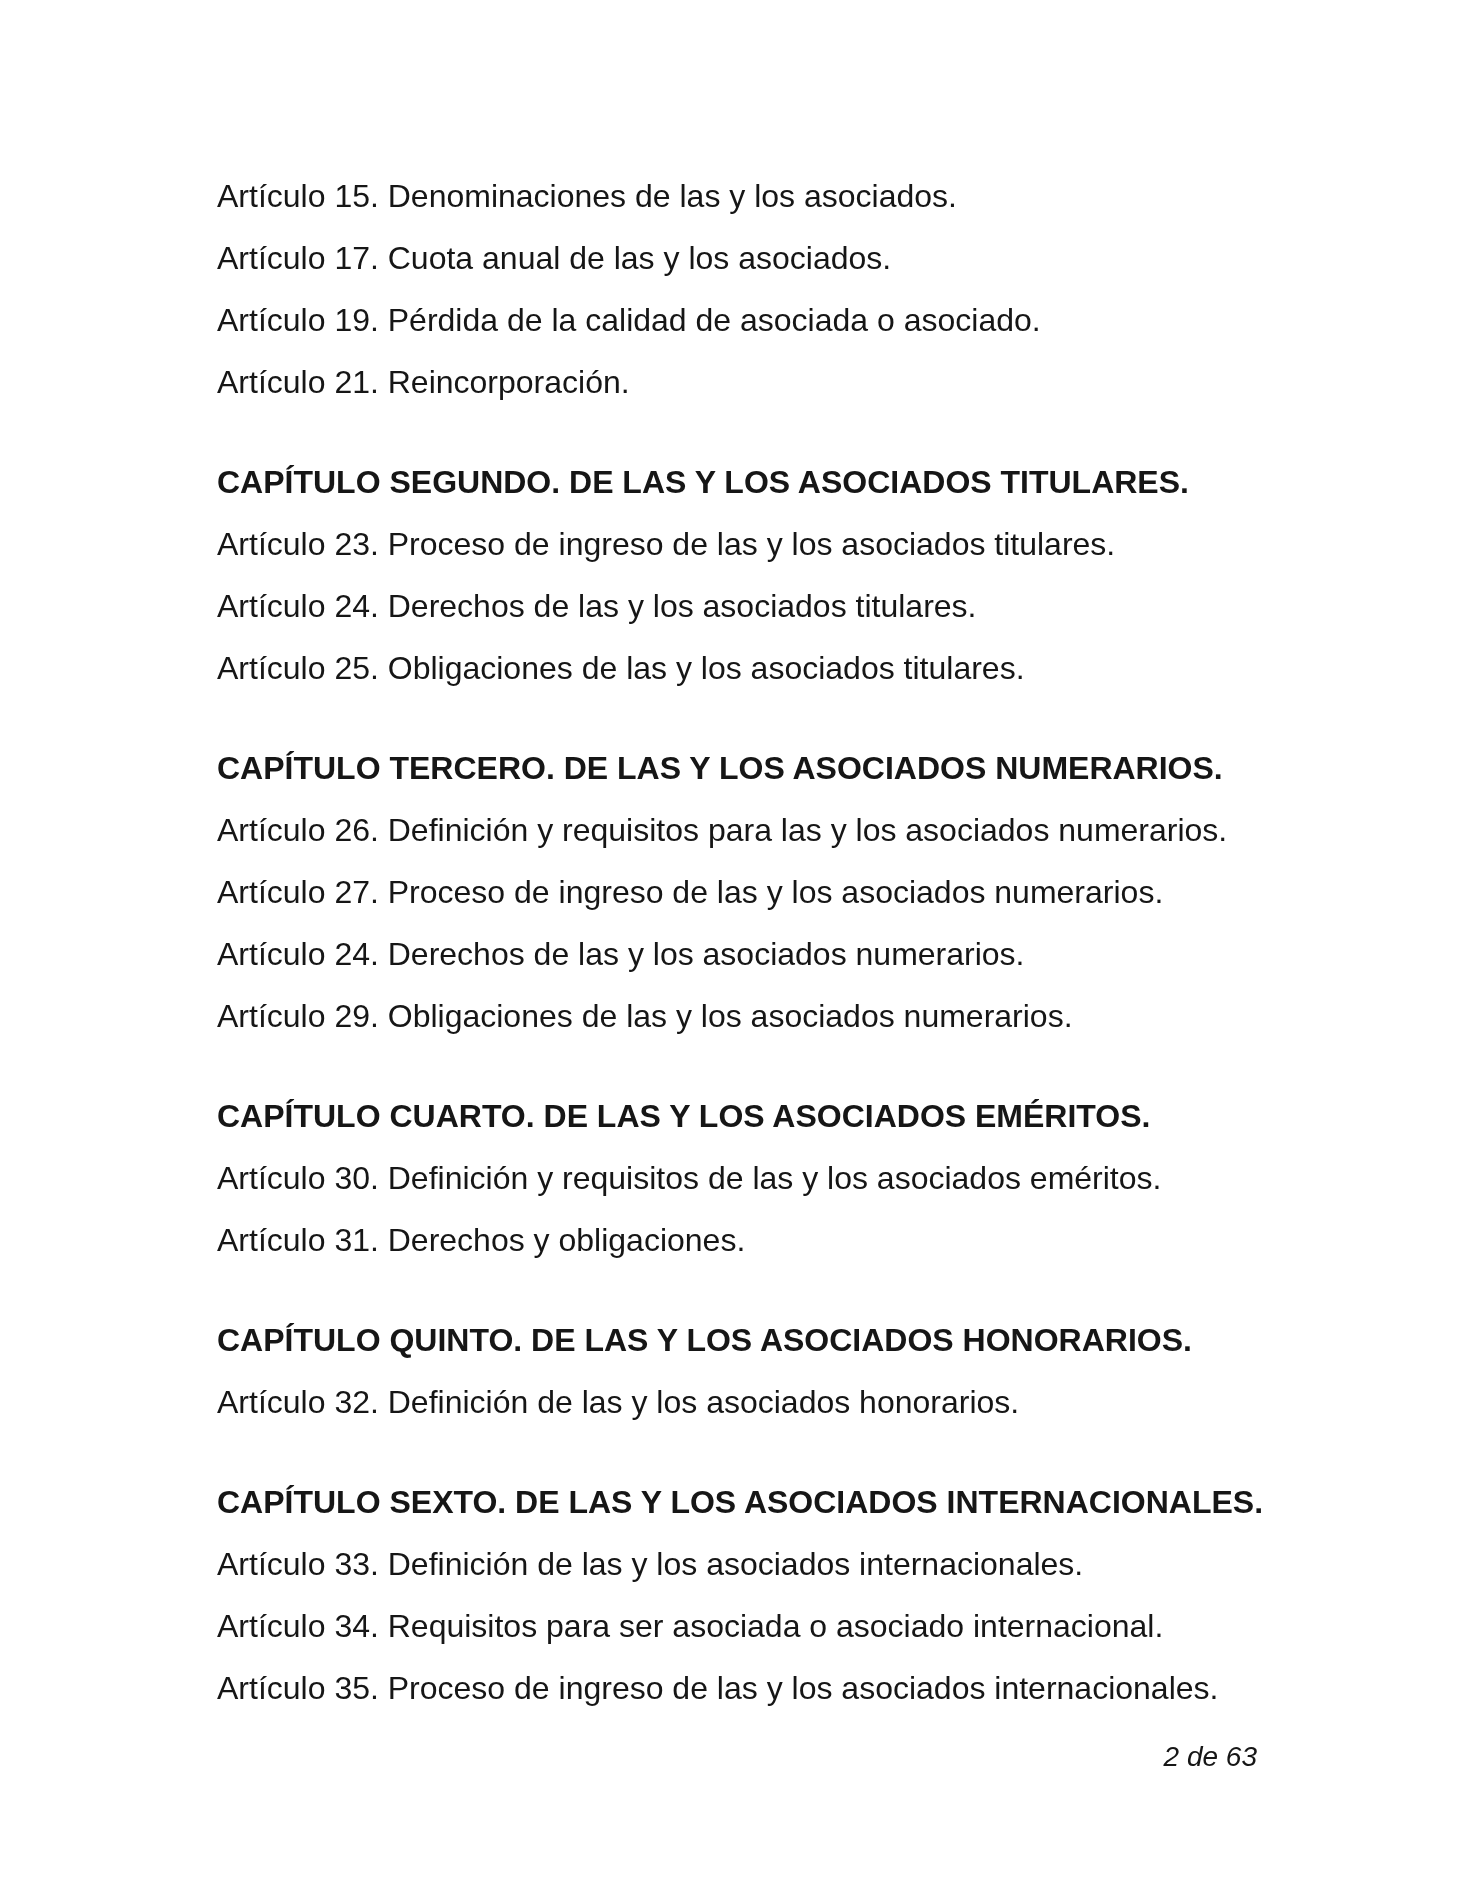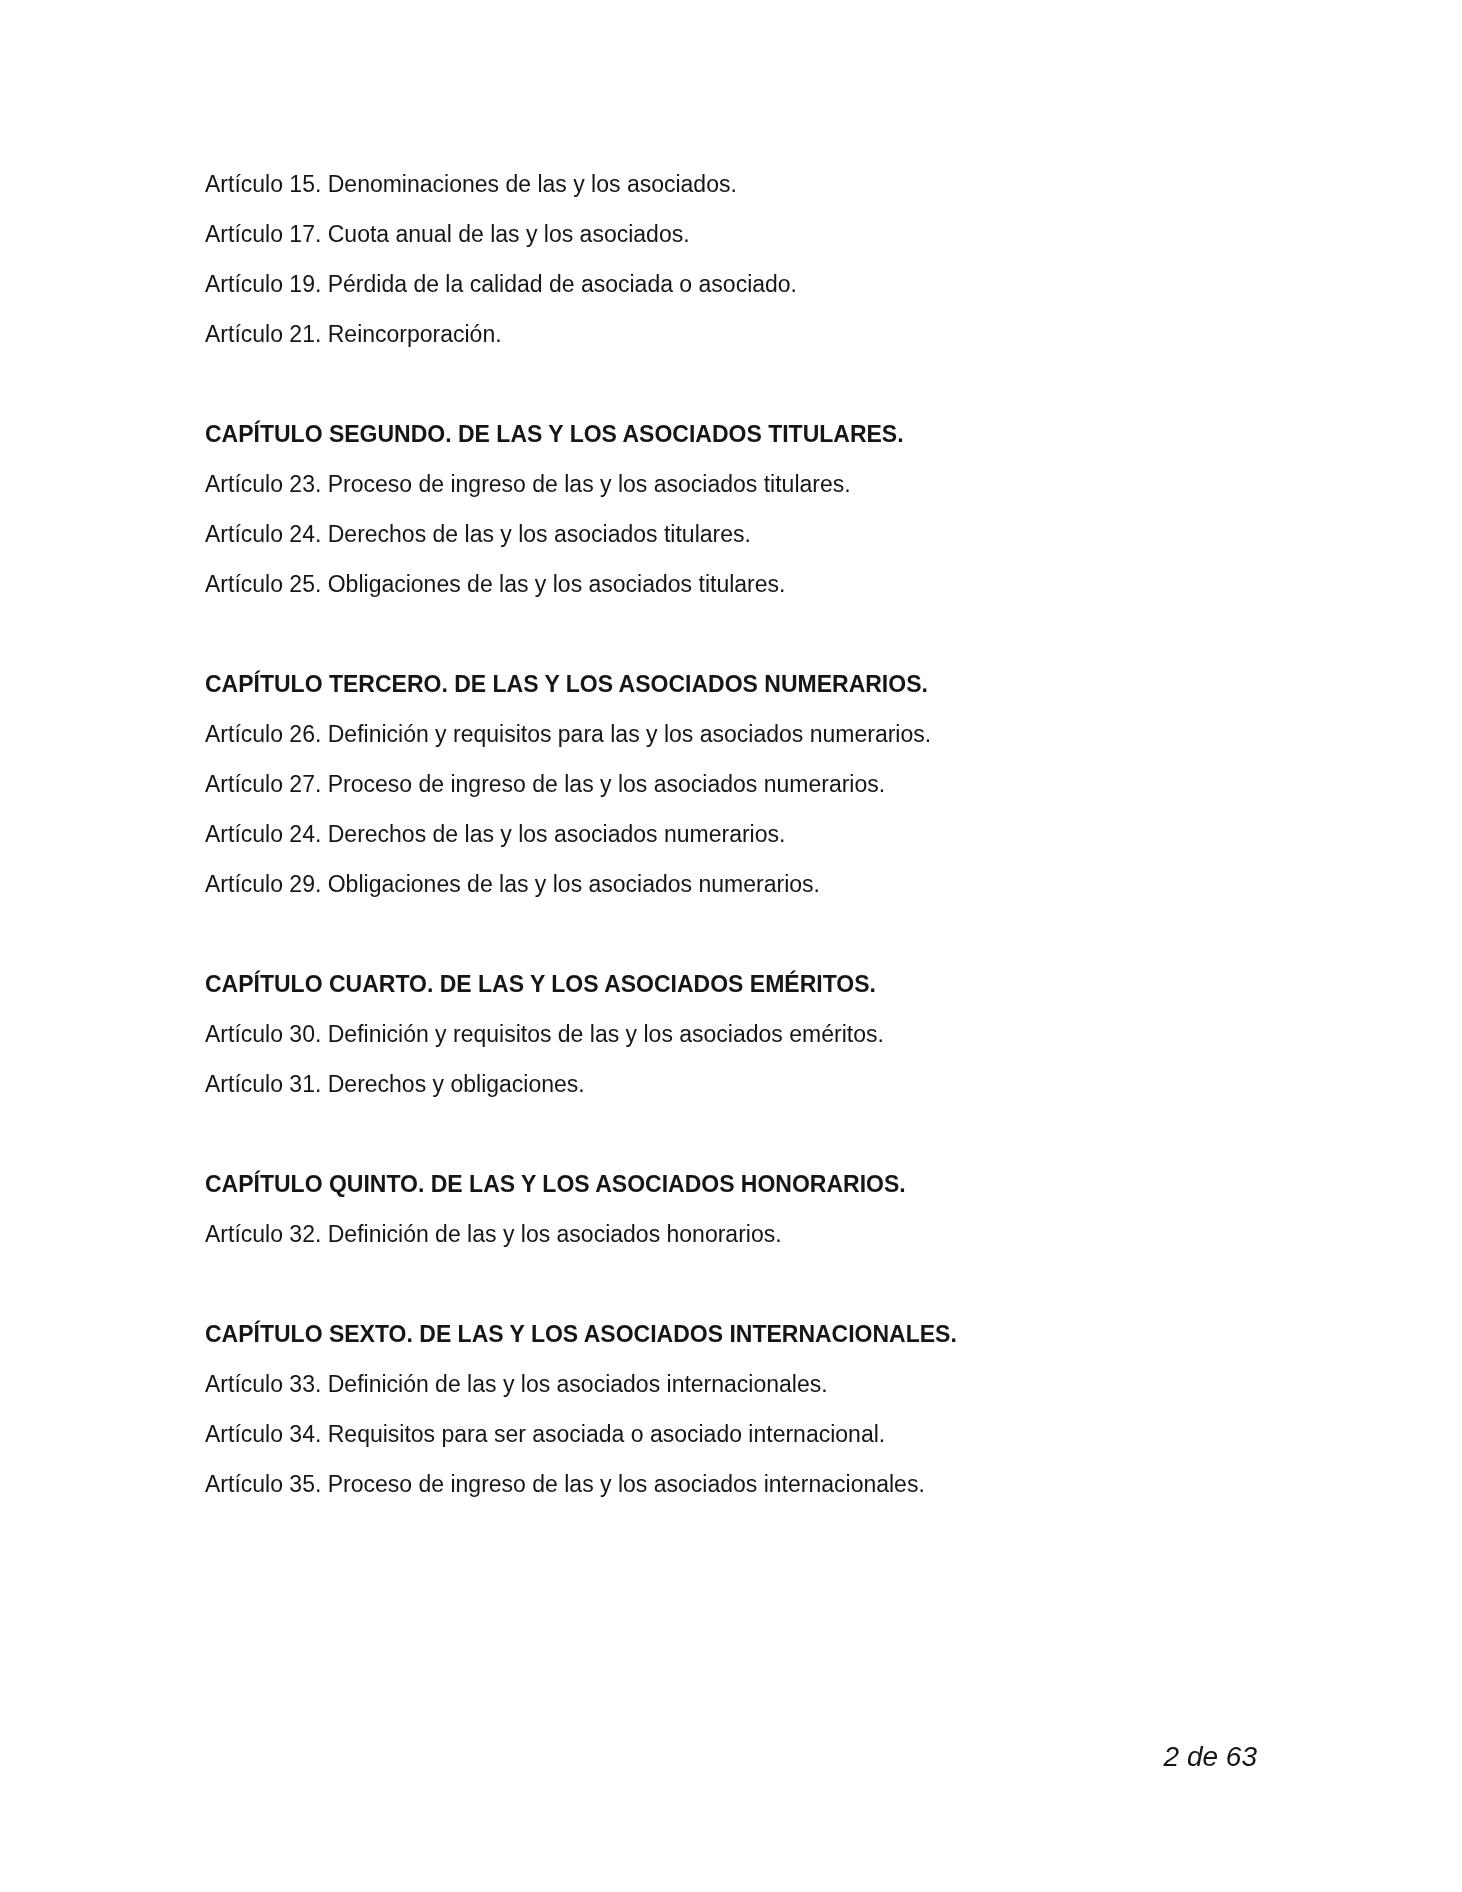--- a/index.html
+++ b/index.html
@@ -16,22 +16,22 @@
     font-family: "Liberation Sans", "DejaVu Sans", sans-serif;
     color: #161616;
   }
   .content {
     position: absolute;
     left: 205px;
     top: 159px;
     right: 60px;
   }
   .line {
-    margin: 0;
-    font-size: 23px;
+    margin: 12px;
+    font-size: 32px;
     line-height: 50px;
     white-space: nowrap;
     font-weight: 400;
   }
   .section { margin: 0; }
   .section:not(:first-child) { margin-top: 50px; } 
   .heading {
     font-weight: 700;
   }
   .page-footer {

